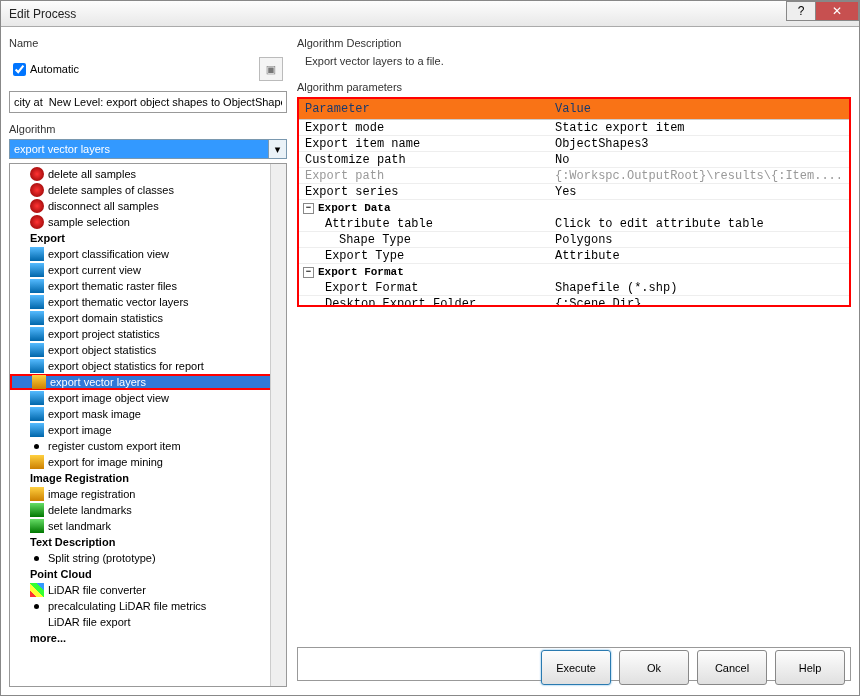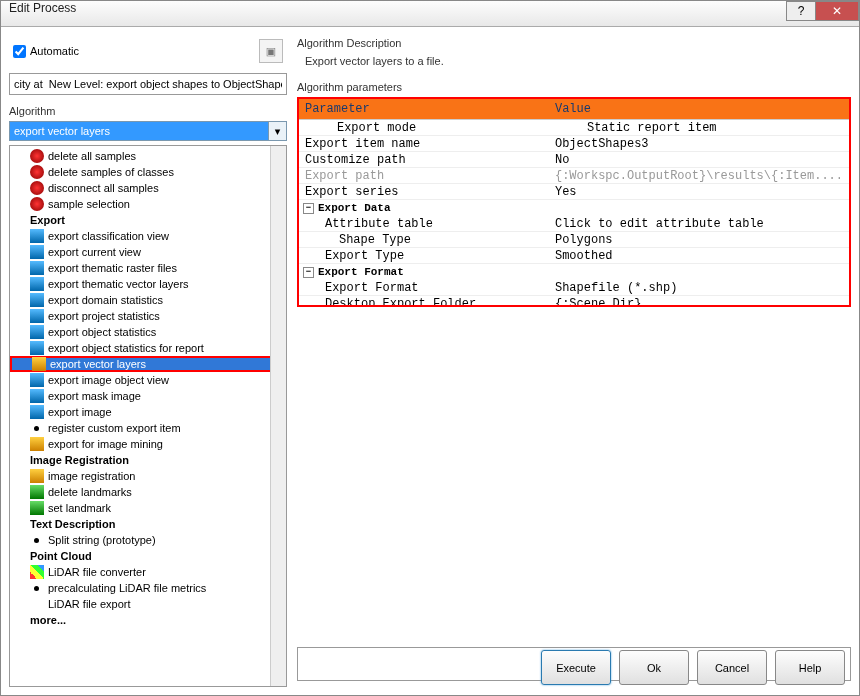--- a/index.html
+++ b/index.html
@@ -1,18 +1,18 @@
 <!DOCTYPE html>
 <html><head>
 <meta charset="utf-8">
 <style>
 * { box-sizing: border-box; margin: 0; padding: 0; }
 body { font-family: Tahoma, Arial, sans-serif; font-size: 11px; background: #d4d0c8; width: 860px; height: 696px; overflow: hidden; position: relative; }
 .window { background: #fff; border: 1px solid #888; width: 860px; height: 696px; position: relative; }
-.titlebar { background: linear-gradient(#fdfdfd, #e8e8e8); border-bottom: 1px solid #aaa; height: 26px; display: flex; align-items: flex-start; padding-left: 8px; }
+.titlebar { background: linear-gradient(#fdfdfd, #e8e8e8); border-bottom: 1px solid #aaa; height: 26px; display: flex; align-items: center; padding-left: 8px; }
 .titlebar-text { font-size: 12px; color: #222; }
 .titlebar-btns { position: absolute; right: 0; top: 0; display: flex; }
 .tb-btn { width: 30px; height: 20px; border: 1px solid #888; background: #eee; margin-left: -1px; display: flex; align-items: center; justify-content: center; font-size: 12px; }
 .tb-close { background: #c75050; color: #fff; width: 44px; }
 .tb-help { background: #eee; }
 .content { display: flex; padding: 8px; gap: 10px; height: calc(100% - 26px); background: #fff; }
 .left-panel { width: 300px; display: flex; flex-direction: column; }
 .right-panel { flex: 1; display: flex; flex-direction: column; }
 .section-label { font-size: 11px; color: #333; margin: 2px 0 4px 0; }
 .name-row { display: flex; align-items: center; justify-content: space-between; margin-bottom: 6px; padding: 4px; }
@@ -60,20 +60,21 @@
   <div class="titlebar">
     <span class="titlebar-text">Edit Process</span>
     <div class="titlebar-btns">
       <div class="tb-btn tb-help">?</div>
       <div class="tb-btn tb-close">✕</div>
     </div>
   </div>
 
   <div class="content">
     <div class="left-panel">
+      <div class="section-label">Name</div>
       <div class="name-row">
         <label class="automatic-check">
           <input type="checkbox" checked="" style="">
           <span>Automatic</span>
         </label>
         <div class="icon-btn">
           <span class="ic-gear">▣</span>
         </div>
       </div>
       <input class="name-input" value="city at  New Level: export object shapes to ObjectShapes3" style="">
@@ -200,22 +201,22 @@
       <div class="section-label">Algorithm Description</div>
       <div class="desc-text">Export vector layers to a file.</div>
 
       <div class="section-label">Algorithm parameters</div>
       <div class="param-grid" id="params">
         <div class="param-head">
           <div class="pcol1">Parameter</div>
           <div class="pcol2">Value</div>
         </div>
       <div class="param-row">
-            <div class="pcol1" style=" margin-left: 32px;">Export mode</div>
-            <div class="pcol2">Static report item</div>
+            <div class="pcol1" style="">Export mode</div>
+            <div class="pcol2">Static export item</div>
           </div>
           <div class="param-row">
             <div class="pcol1" style="padding-left: 6px;">Export item name</div>
             <div class="pcol2">ObjectShapes3</div>
           </div>
           <div class="param-row">
             <div class="pcol1" style="padding-left: 6px;">Customize path</div>
             <div class="pcol2">No</div>
           </div>
           <div class="param-row disabled">
@@ -233,21 +234,21 @@
           <div class="param-row">
             <div class="pcol1" style="padding-left: 26px;">  Attribute table</div>
             <div class="pcol2">Click to edit attribute table</div>
           </div>
           <div class="param-row">
             <div class="pcol1" style="padding-left: 40px;">  Shape Type</div>
             <div class="pcol2">Polygons</div>
           </div>
           <div class="param-row">
             <div class="pcol1" style="padding-left: 26px;">  Export Type</div>
-            <div class="pcol2">Smoothed</div>
+            <div class="pcol2">Attribute</div>
           </div>
           <div class="param-group">
             <span class="expander">−</span>
             <span> Export Format</span>
           </div>
           <div class="param-row">
             <div class="pcol1" style="padding-left: 26px;">  Export Format</div>
             <div class="pcol2">Shapefile (*.shp)</div>
           </div>
           <div class="param-row">

